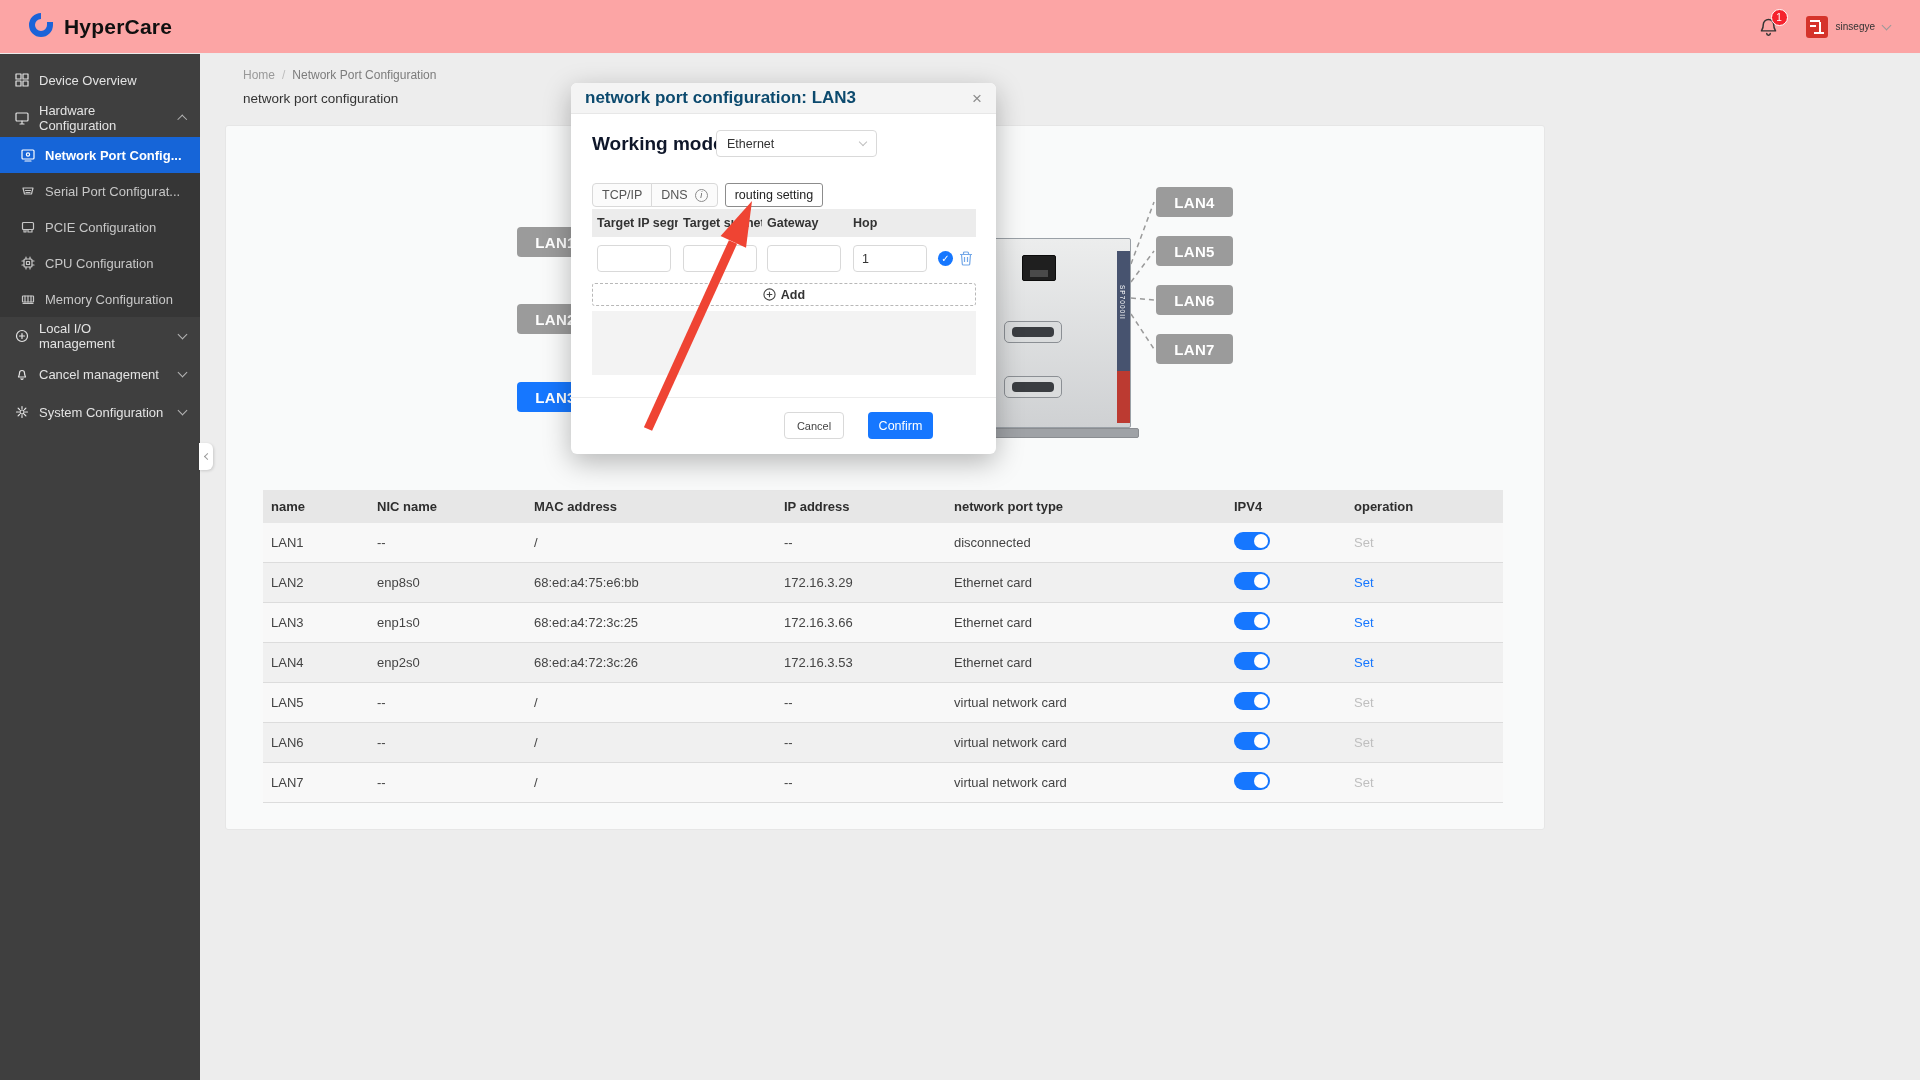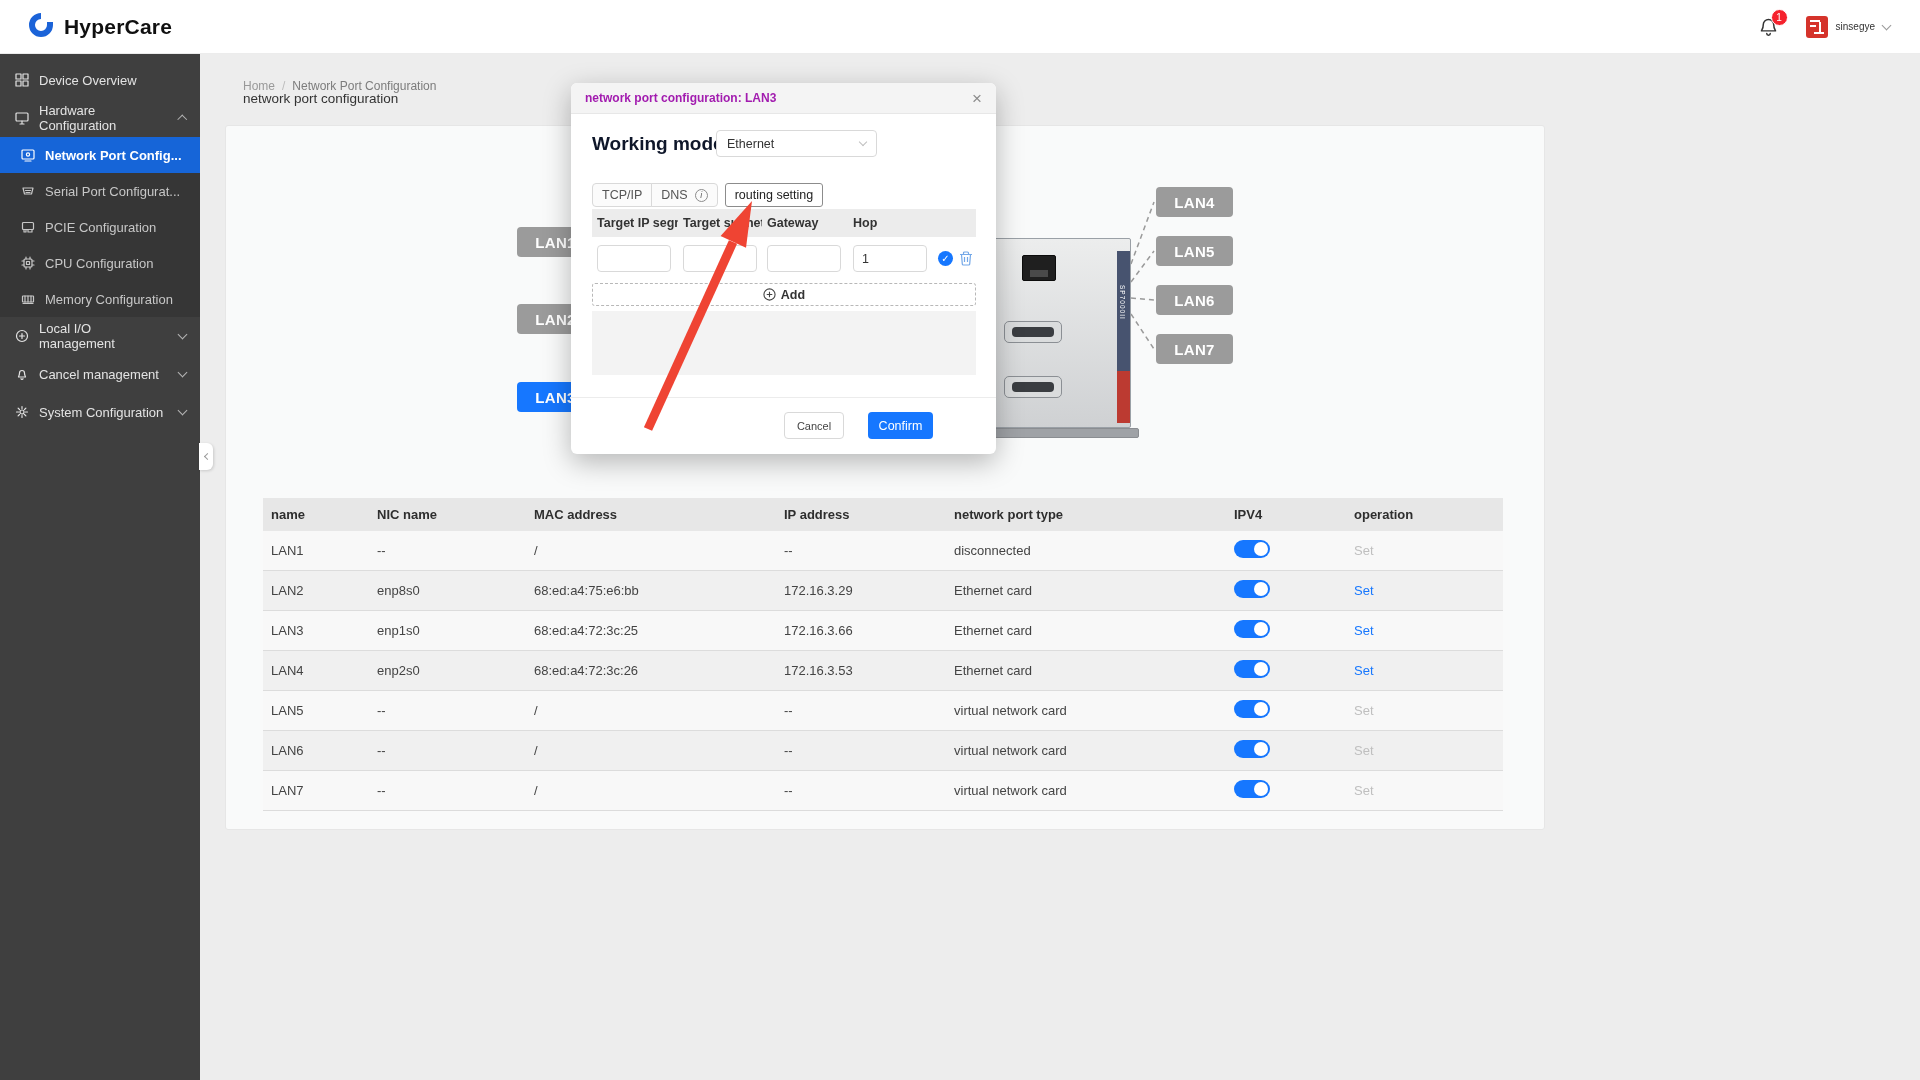--- a/index.html
+++ b/index.html
@@ -1,21 +1,21 @@
 <!DOCTYPE html>
 <html><head>
 <meta charset="utf-8">
 <style>
   * { margin:0; padding:0; box-sizing:border-box; }
   html,body { width:1920px; height:1080px; }
   body { font-family:"Liberation Sans", sans-serif; background:#ededed; position:relative; overflow:hidden; }
   [data-interactable="true"] { cursor:pointer; }
 
   
-  .topbar { position:absolute; top:0; left:0; width:1920px; height:54px; background:#ffffff;
+  .topbar { position:absolute; top:0; left:0; width:1920px; height:54px; background:#fca5a5;
             border-bottom:1px solid #ececec; display:flex; align-items:center; justify-content:space-between;
             padding:0 30px 0 26px; z-index:5; }
   .brand { display:flex; align-items:center; gap:8px; }
   .brand-text { font-size:21px; font-weight:bold; color:#101010; letter-spacing:.2px; }
   .top-right { display:flex; align-items:center; gap:26px; }
   .bell-wrap { position:relative; width:22px; height:24px; }
   .badge { position:absolute; top:-6px; left:13px; min-width:17px; height:17px; border-radius:9px;
            background:#f5222d; color:#fff; font-size:10px; display:flex; align-items:center;
            justify-content:center; padding:0 4px; border:1px solid #fff; }
   .user-wrap { display:flex; align-items:center; gap:8px; }
@@ -44,21 +44,21 @@
   .side-item .s-icon { width:15px; height:15px; display:inline-flex; align-items:center; justify-content:center; flex:none; }
   .side-item .s-icon svg { stroke:currentColor; }
   .side-item .chev { margin-left:auto; color:#b5b5b5; }
   .collapse-handle { position:absolute; left:199px; top:443px; width:14px; height:27px; background:#fff;
     border-radius:0 6px 6px 0; box-shadow:1px 1px 3px rgba(0,0,0,.15); z-index:6;
     display:flex; align-items:center; justify-content:center; color:#9a9a9a; }
   .collapse-handle .chev { width:5px; height:5px; margin-left:3px; }
 
   
   .main { position:absolute; left:200px; top:54px; width:1720px; height:1026px; }
-  .breadcrumb { position:absolute; left:43px; top:25px; font-size:12px; color:#999; display:flex; gap:7px; }
+  .breadcrumb { position:absolute; left:43px; top:14px; font-size:12px; color:#999; display:flex; gap:7px; }
   .breadcrumb .bc-sep { color:#bdbdbd; }
   .breadcrumb .bc-cur { color:#7c7c7c; }
   .page-title { position:absolute; left:43px; top:37px; font-size:13.5px; font-weight:normal; color:#333; }
   .card { position:absolute; left:25px; top:71px; width:1320px; height:705px; background:#f9fafa;
           border:1px solid #e6e6e6; border-radius:3px; }
 
   
   .wires { position:absolute; left:0; top:0; width:1320px; height:705px; }
   .lan-btn { position:absolute; width:77px; height:30px; border-radius:4px; background:#9b9b9b; color:#fff;
              font-size:15px; font-weight:bold; display:flex; align-items:center; justify-content:center;
@@ -75,39 +75,39 @@
   .dev-db9 { position:absolute; left:14px; width:58px; height:22px; background:#dadcdd; border:1px solid #8b8f94;
              border-radius:5px; }
   .dev-db9::after { content:''; position:absolute; left:7px; top:5px; right:7px; bottom:5px;
                     background:#3a3d41; border-radius:4px; }
   .dev-db9.one { top:82px; } .dev-db9.two { top:137px; }
   .dev-stripe-dark { position:absolute; right:0; top:12px; width:13px; height:120px; background:#47536f; }
   .dev-label { position:absolute; top:34px; left:2px; color:#fff; font-size:6.5px; writing-mode:vertical-rl; letter-spacing:1px; }
   .dev-stripe-red { position:absolute; right:0; top:132px; width:13px; height:52px; background:#bc3a31; }
 
   
-  .ptable { position:absolute; left:37px; top:372px; width:1240px; }
+  .ptable { position:absolute; left:37px; top:364px; width:1240px; }
   .thead, .trow { display:grid; grid-template-columns:106px 157px 250px 170px 280px 120px 157px; align-items:center; }
   .thead { height:33px; background:#e7e7e7; }
   .tc { padding-left:8px; font-size:13px; color:#444; }
   .thead .tc { font-weight:bold; color:#2e2e2e; }
   .trow { height:40px; background:#f8f8f8; border-bottom:1px solid #dcdcdc; }
   .trow.even { background:#f0f0f0; }
   .toggle { width:36px; height:18px; border-radius:9px; background:#1677ff; position:relative; display:inline-block; }
   .toggle::after { content:''; position:absolute; right:2px; top:2px; width:14px; height:14px; border-radius:50%; background:#fff; }
   .setlink { font-size:13px; }
   .setlink.on { color:#1677ff; }
   .setlink.off { color:#bfbfbf; cursor:default; }
 
   
   .modal { position:absolute; left:571px; top:83px; width:425px; height:371px; background:#fff; border-radius:6px;
            box-shadow:0 8px 28px rgba(0,0,0,.28); z-index:10; overflow:hidden; }
   .m-head { height:31px; background:#f4f4f4; border-bottom:1px solid #e7e7e7; display:flex; align-items:center;
             padding:0 14px; }
-  .m-title { font-size:12px; font-weight:bold; color:#a21caf; }
+  .m-title { font-size:17px; font-weight:bold; color:#0c4a6e; }
   .m-close { margin-left:auto; font-size:17px; color:#8c8c8c; line-height:1; }
   .wm-label { position:absolute; left:21px; top:50px; font-size:19px; font-weight:bold; color:#0f172a; }
   .wm-select { position:absolute; left:145px; top:47px; width:161px; height:27px; border:1px solid #d9d9d9;
                border-radius:4px; background:#fff; display:flex; align-items:center; padding:0 10px; }
   .wm-select .sel-txt { font-size:12.5px; color:#333; }
   .wm-select .chev { margin-left:auto; color:#bfbfbf; width:6px; height:6px; }
   .m-tabs { position:absolute; left:21px; top:100px; display:flex; align-items:stretch; height:24px; }
   .mtab { border:1px solid #d9d9d9; background:#fbfbfb; padding:0 9px; font-size:12.5px; color:#555;
           display:flex; align-items:center; gap:4px; }
   .mtab + .mtab:not(.active) { margin-left:-1px;gap:7px; }

